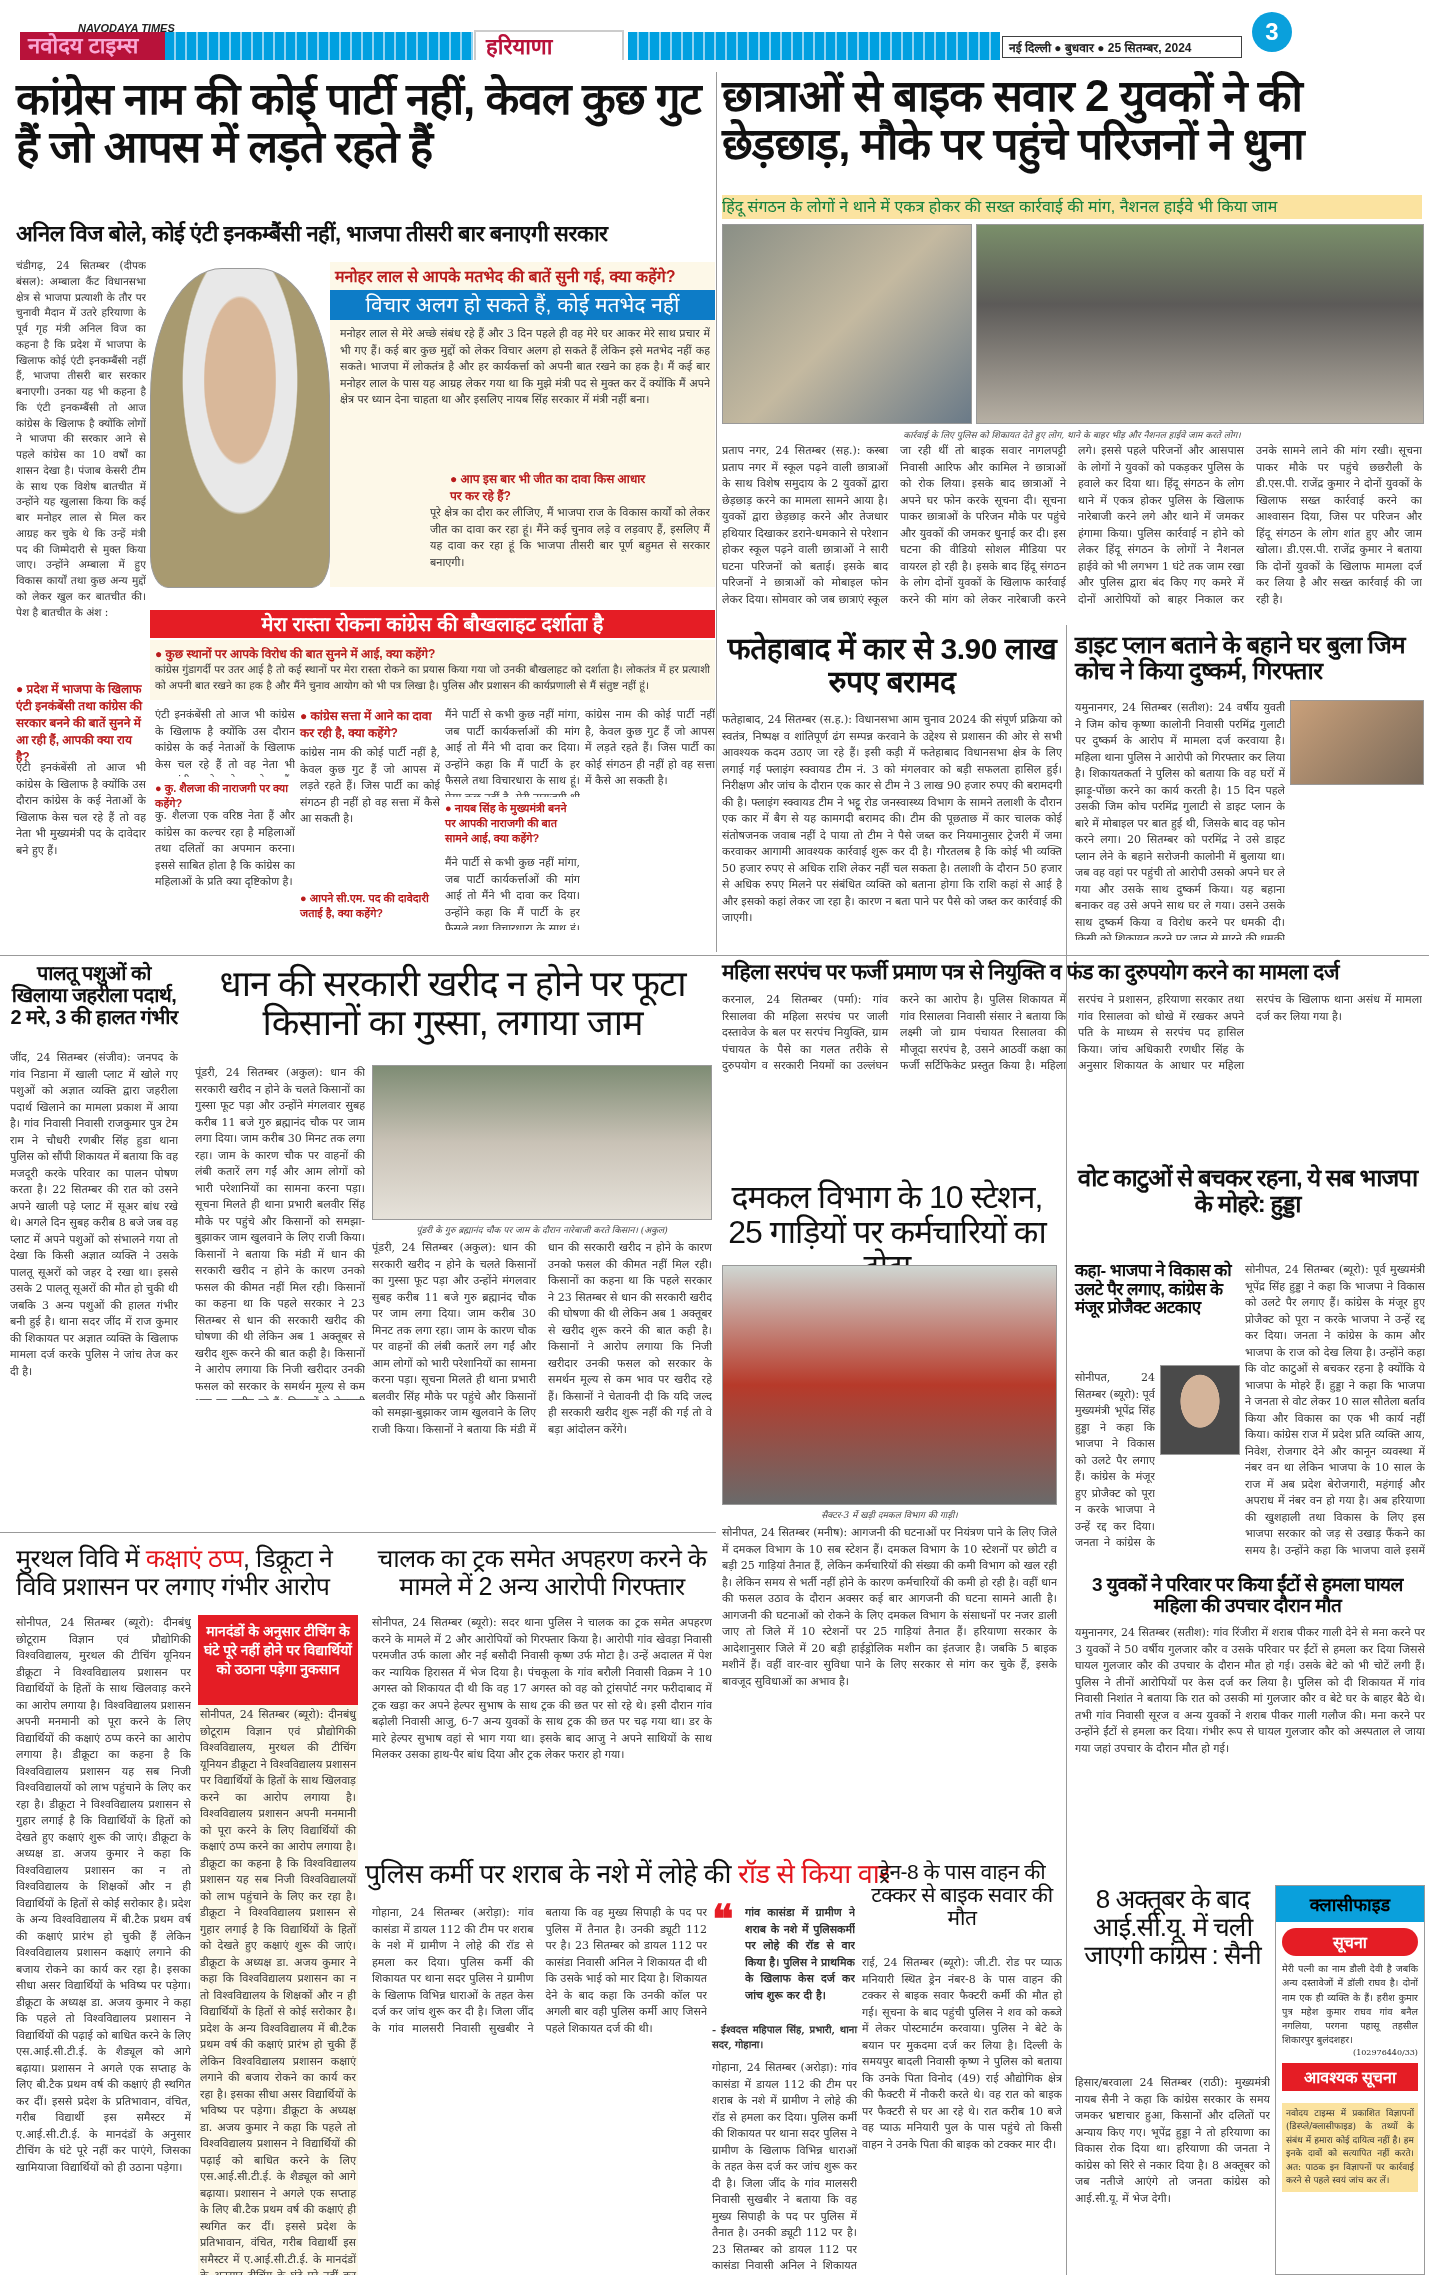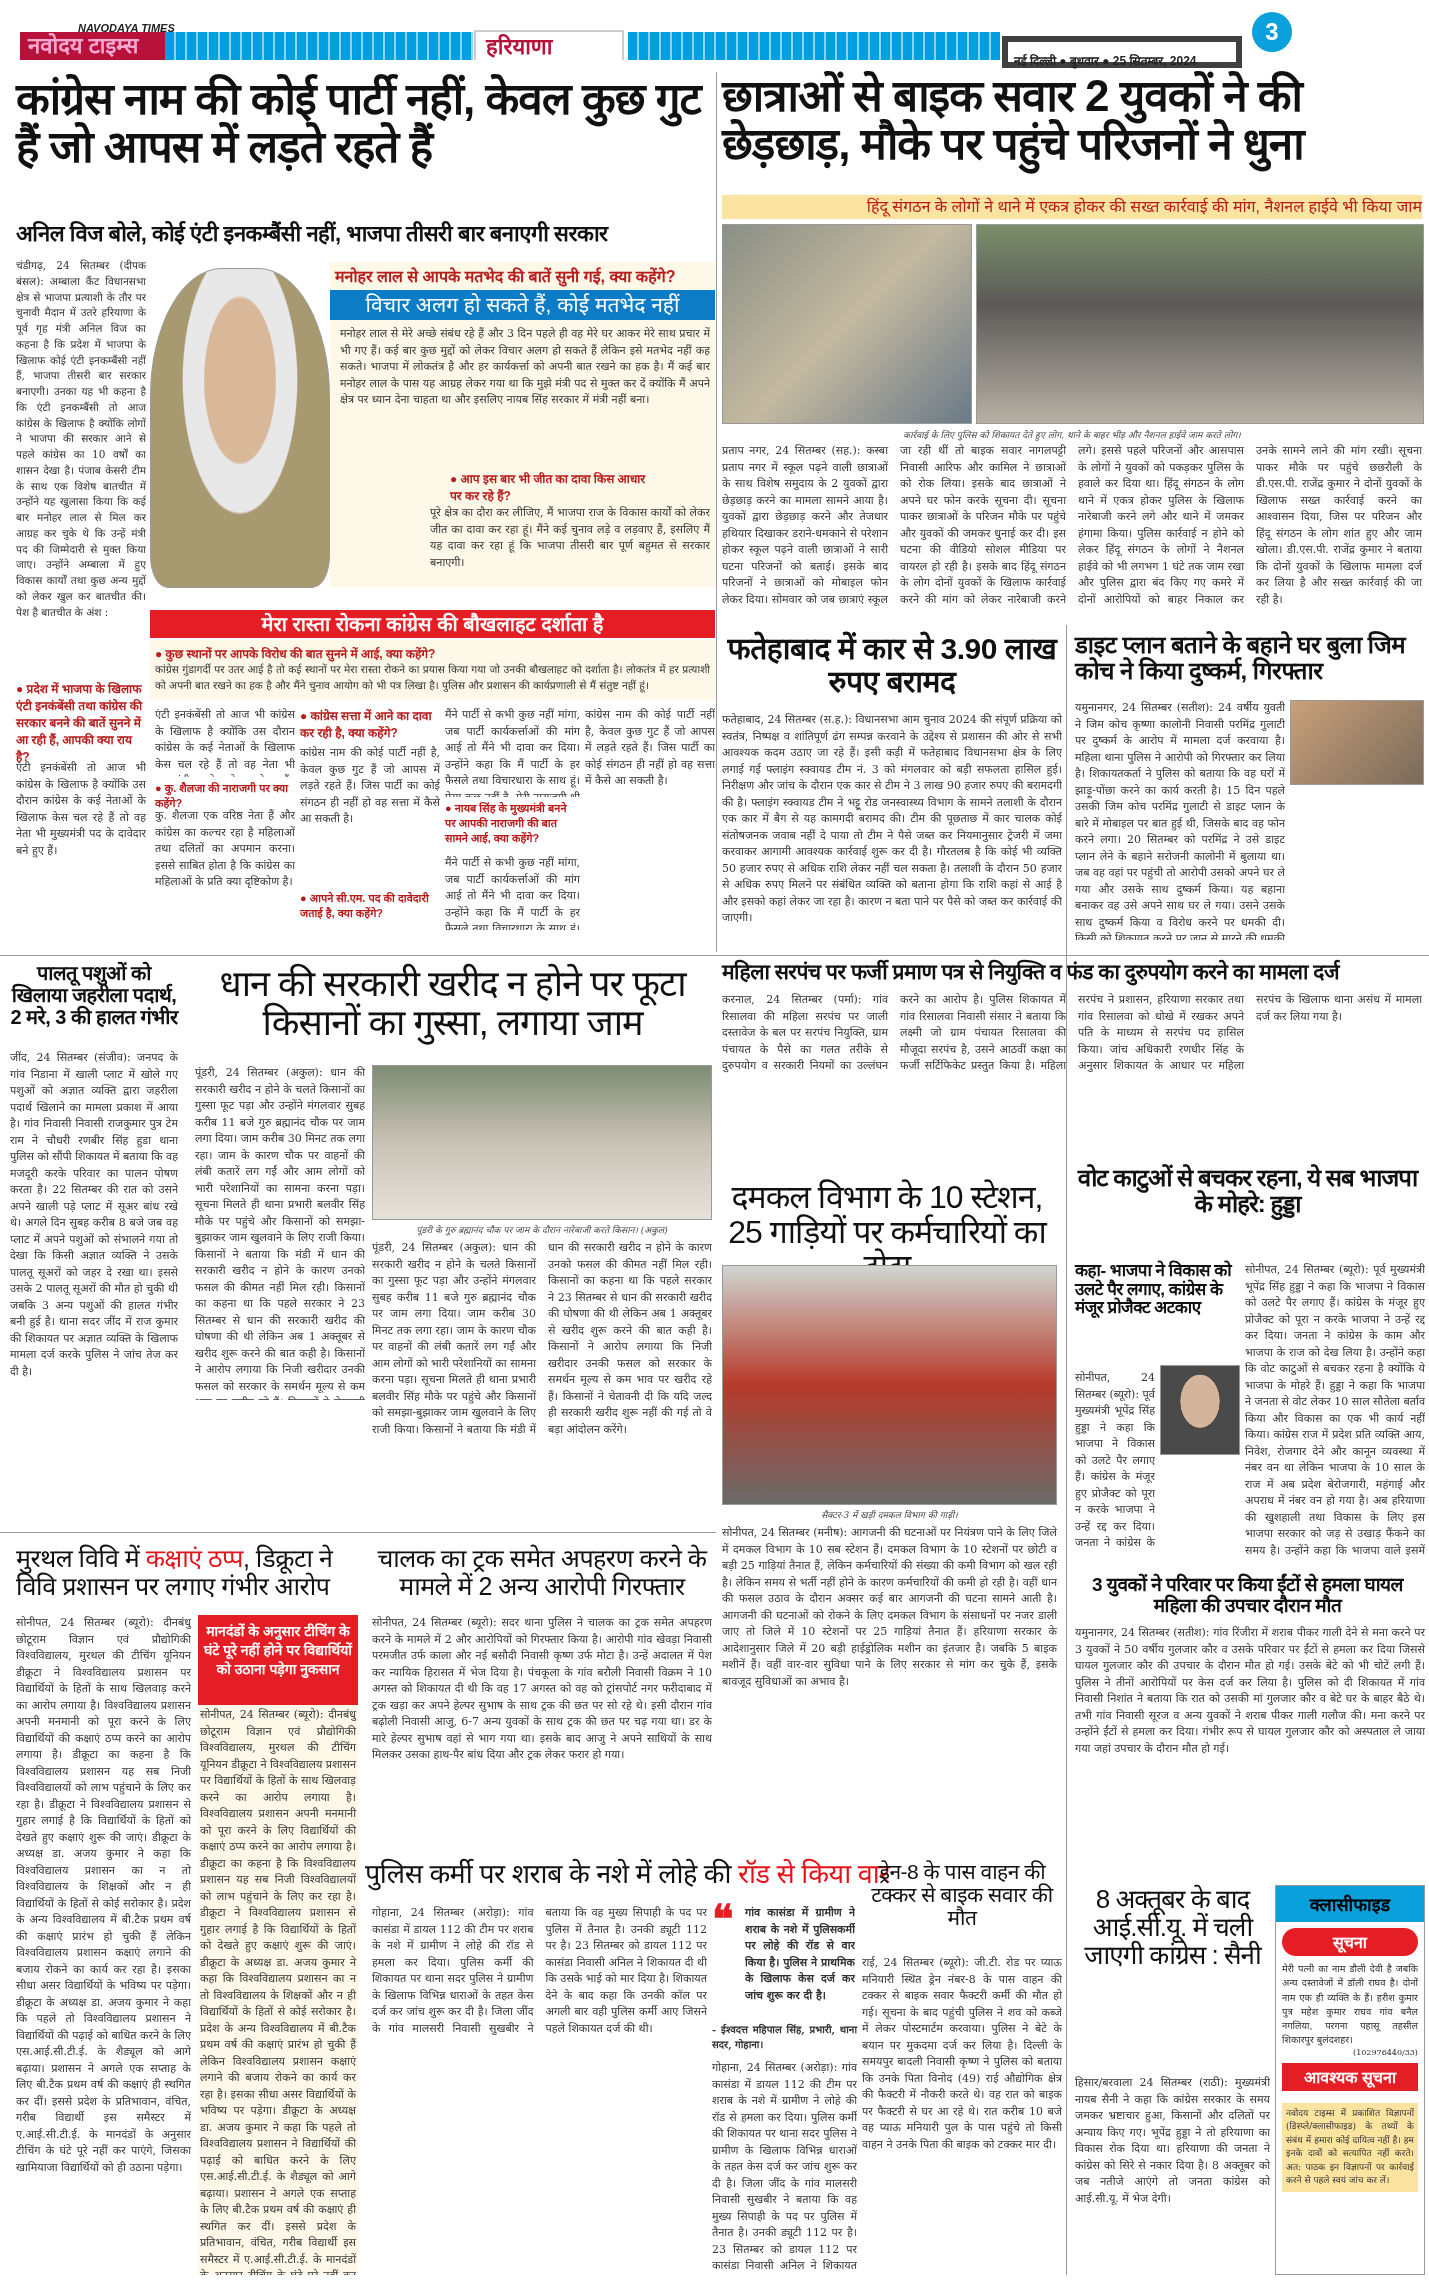--- a/index.html
+++ b/index.html
@@ -3,31 +3,31 @@
 <meta charset="utf-8">
 <style>
 *{box-sizing:border-box;margin:0;padding:0}
 body{width:1429px;height:2295px;background:#fff;font-family:"DejaVu Serif",serif;color:#222;position:relative;overflow:hidden}
 .abs{position:absolute}
 .masthead{left:0;top:0;width:1429px;height:60px}
 .brand-small{left:78px;top:22px;font:italic bold 11px "Liberation Sans",sans-serif;color:#222}
 .brand{left:20px;top:32px;width:145px;height:28px;background:#b8123a;color:#f9a8d4;font:bold 22px "Liberation Sans",sans-serif;padding-left:8px;line-height:28px}
 .stripes{top:32px;height:28px;background:repeating-linear-gradient(90deg,#00a0e0 0 9px,#8fd3f2 9px 11px)}
 .section-tab{left:474px;top:30px;width:150px;height:30px;border:2px solid #ccc;border-bottom:none;background:#fff;color:#b8123a;font:bold 22px "Liberation Sans",sans-serif;padding-left:10px;line-height:30px}
-.dateline{left:1002px;top:36px;width:240px;height:22px;border:6px solid #404040;background:#fff;font:bold 12px "Liberation Sans",sans-serif;padding:10px 6px}
+.dateline{left:1002px;top:36px;width:240px;height:22px;border:1px solid #404040;background:#fff;font:bold 12px "Liberation Sans",sans-serif;padding:2px 6px}
 .pageno{left:1252px;top:12px;width:40px;height:40px;border-radius:50%;background:#0aa0dc;color:#fff;font:bold 24px "Liberation Sans",sans-serif;text-align:center;line-height:40px}
 .h1{font-family:"Liberation Sans",sans-serif;font-weight:bold;color:#111;line-height:1.08;letter-spacing:-1px}
 .h2{font-family:"Liberation Sans",sans-serif;font-weight:bold;color:#111;line-height:1.1;letter-spacing:-0.5px}
 .body{font-size:11px;line-height:1.5;color:#333;text-align:justify}
 .cols2{column-count:2;column-gap:12px}
 .cols4{column-count:4;column-gap:12px}
 .red{color:#e3141b}
 .redbar{background:#e51d25;color:#fff;font-family:"Liberation Sans",sans-serif;font-weight:bold;text-align:center}
 .bluebar{background:#0d7cc7;color:#fff;font-family:"Liberation Sans",sans-serif;text-align:center}
-.yellowbar{background:#fbe3a0;color:#b91c1c;font-family:"Liberation Sans",sans-serif;text-align:right}
+.yellowbar{background:#fbe3a0;color:#15803d;font-family:"Liberation Sans",sans-serif;text-align:left}
 .photo{background:linear-gradient(135deg,#8a8f86,#c4b9a0 50%,#6a7a88);border:1px solid #999}
 .caption{font-size:9px;font-style:italic;color:#444}
 .q{color:#b91c1c;font-weight:bold;font-family:"Liberation Sans",sans-serif}
 .tint{background:#fdf8e8}
 .rule{background:#999}
 </style>
 </head>
 <body>
 
 <div class="abs masthead">

